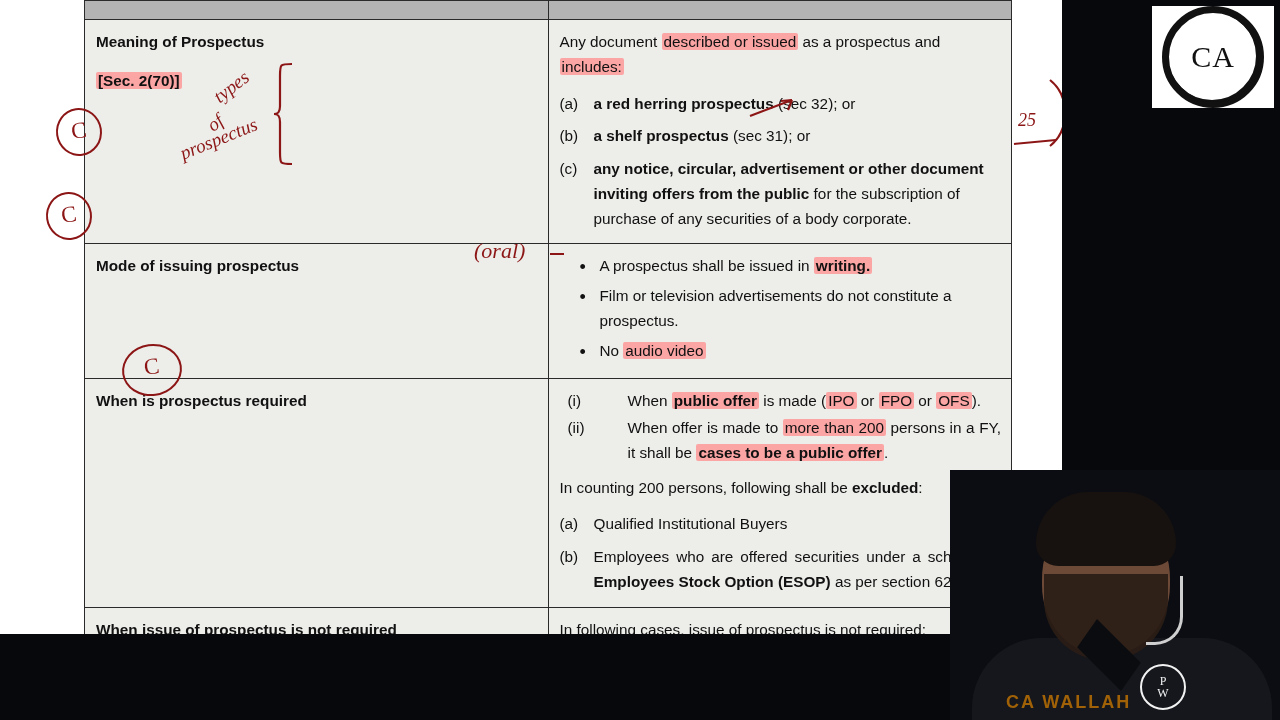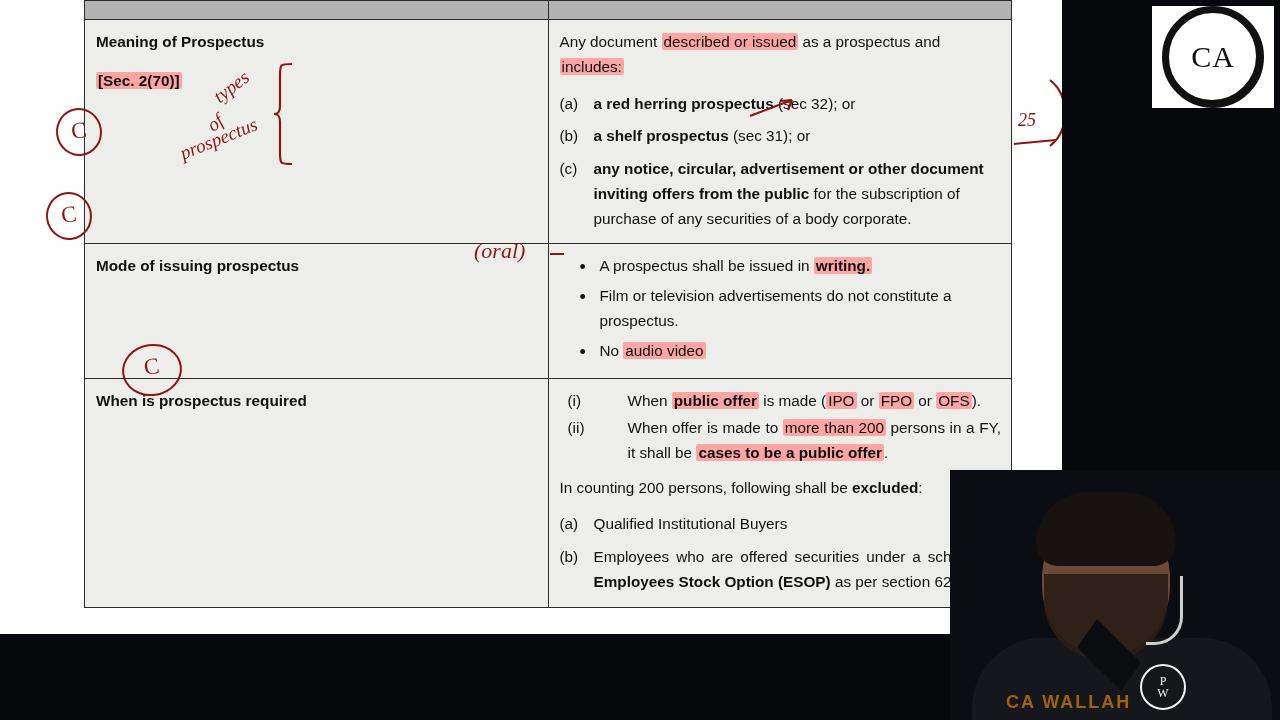--- a/index.html
+++ b/index.html
@@ -397,20 +397,27 @@
             <div class="mark">(a)</div>
             <div class="body">Qualified Institutional Buyers</div>
           </div>
           <div class="itemrow" style="margin-top:8px">
             <div class="mark">(b)</div>
             <div class="body just">Employees who are offered securities under a scheme of <b>Employees Stock Option (ESOP)</b> as per section 62(1)(b).</div>
           </div>
         </td>
       </tr>
 
+      <tr>
+        <td class="col-left">When issue of prospectus is not required</td>
+        <td class="col-right">
+          <div class="para0">In following cases, issue of prospectus is not required:</div>
+
+        </td>
+      </tr>
     </tbody>
       </table>
 
     <div id="annot">
       <div class="circleC" style="left:56px; top:108px;">C</div>
       <div class="circleC" style="left:46px; top:192px;">C</div>
       <div class="circleC" style="left:122px; top:344px; width:56px; height:48px;">C</div>
 
       <div class="handwrite" style="left:212px; top:76px; transform:rotate(-38deg); font-size:19px;">types</div>
       <div class="handwrite" style="left:208px; top:112px; transform:rotate(-38deg); font-size:19px;">of</div>

